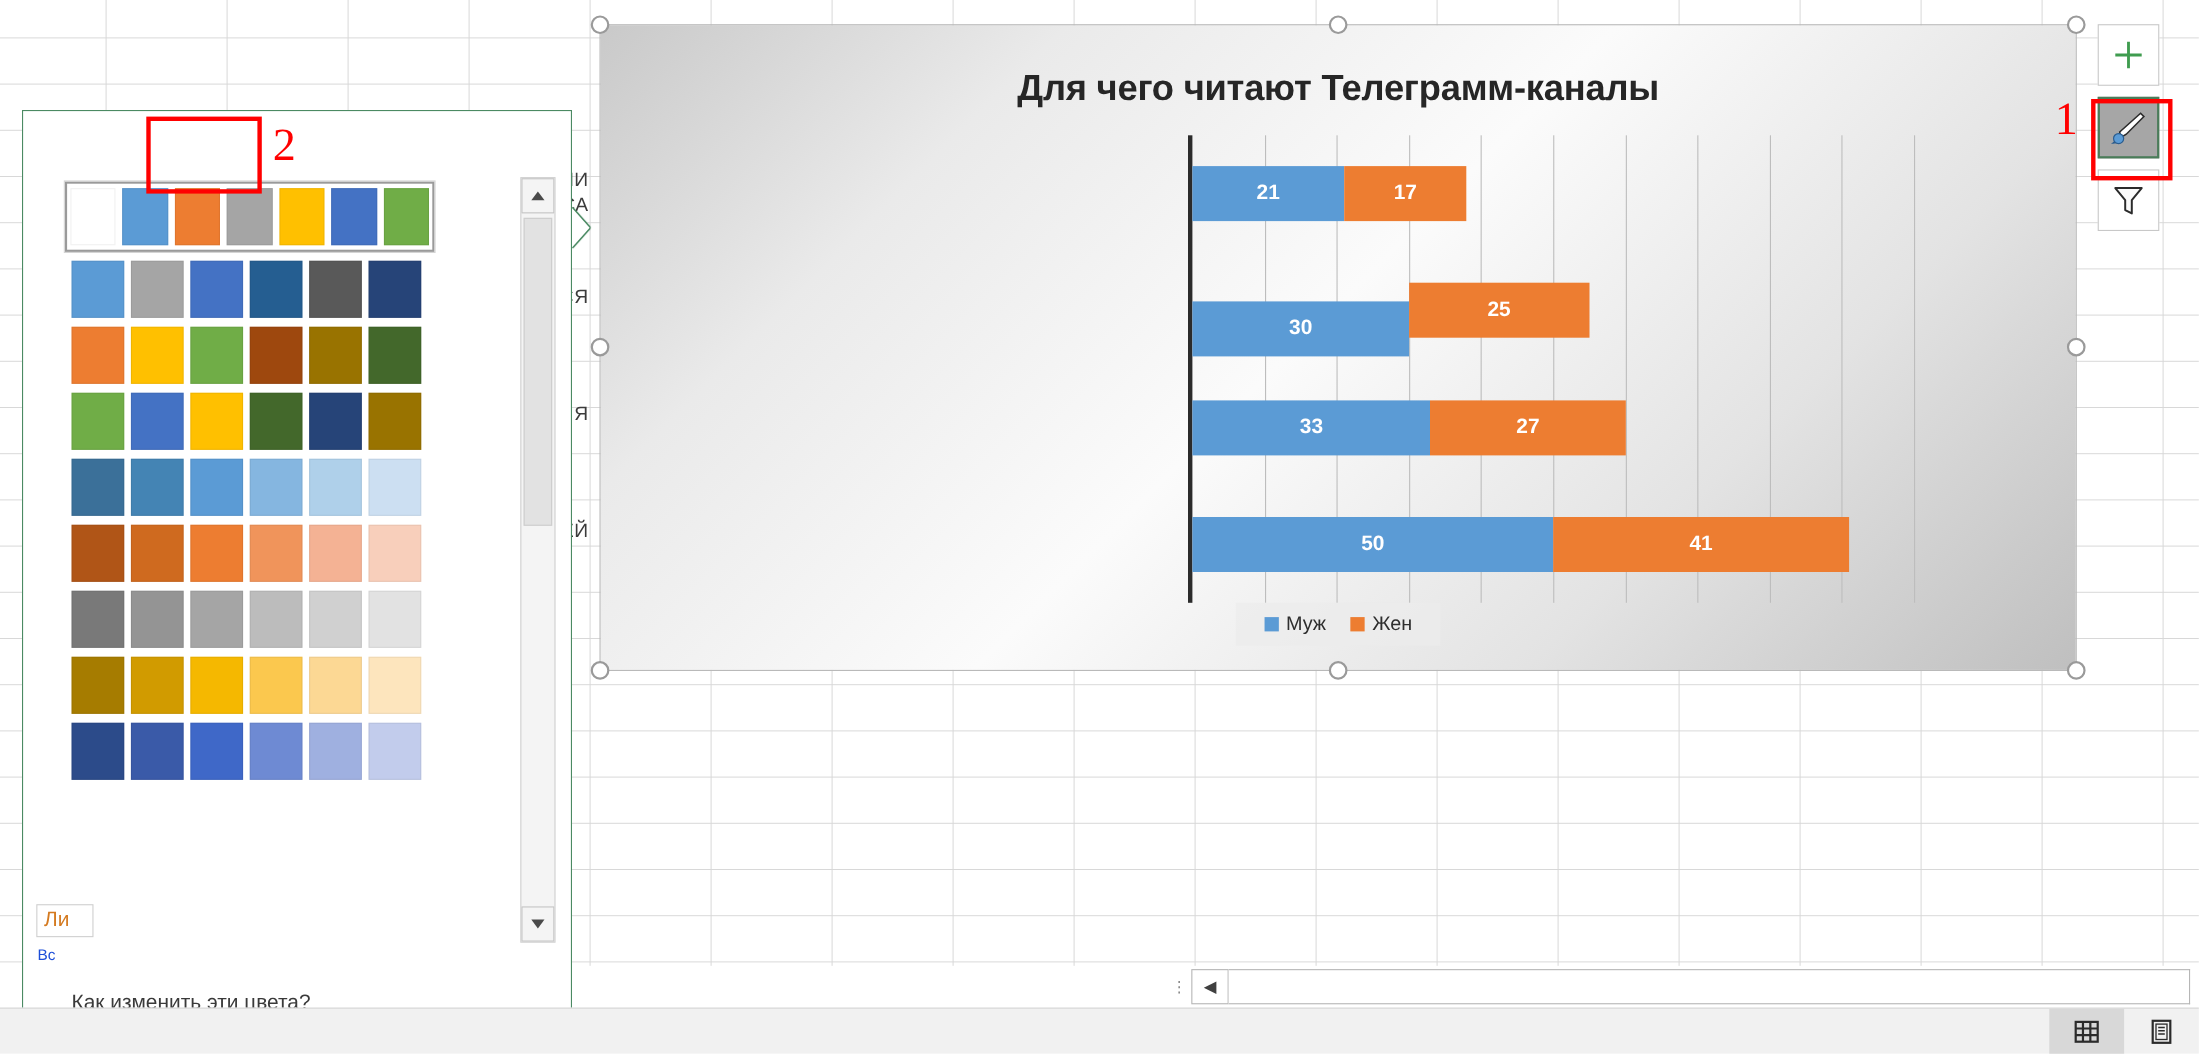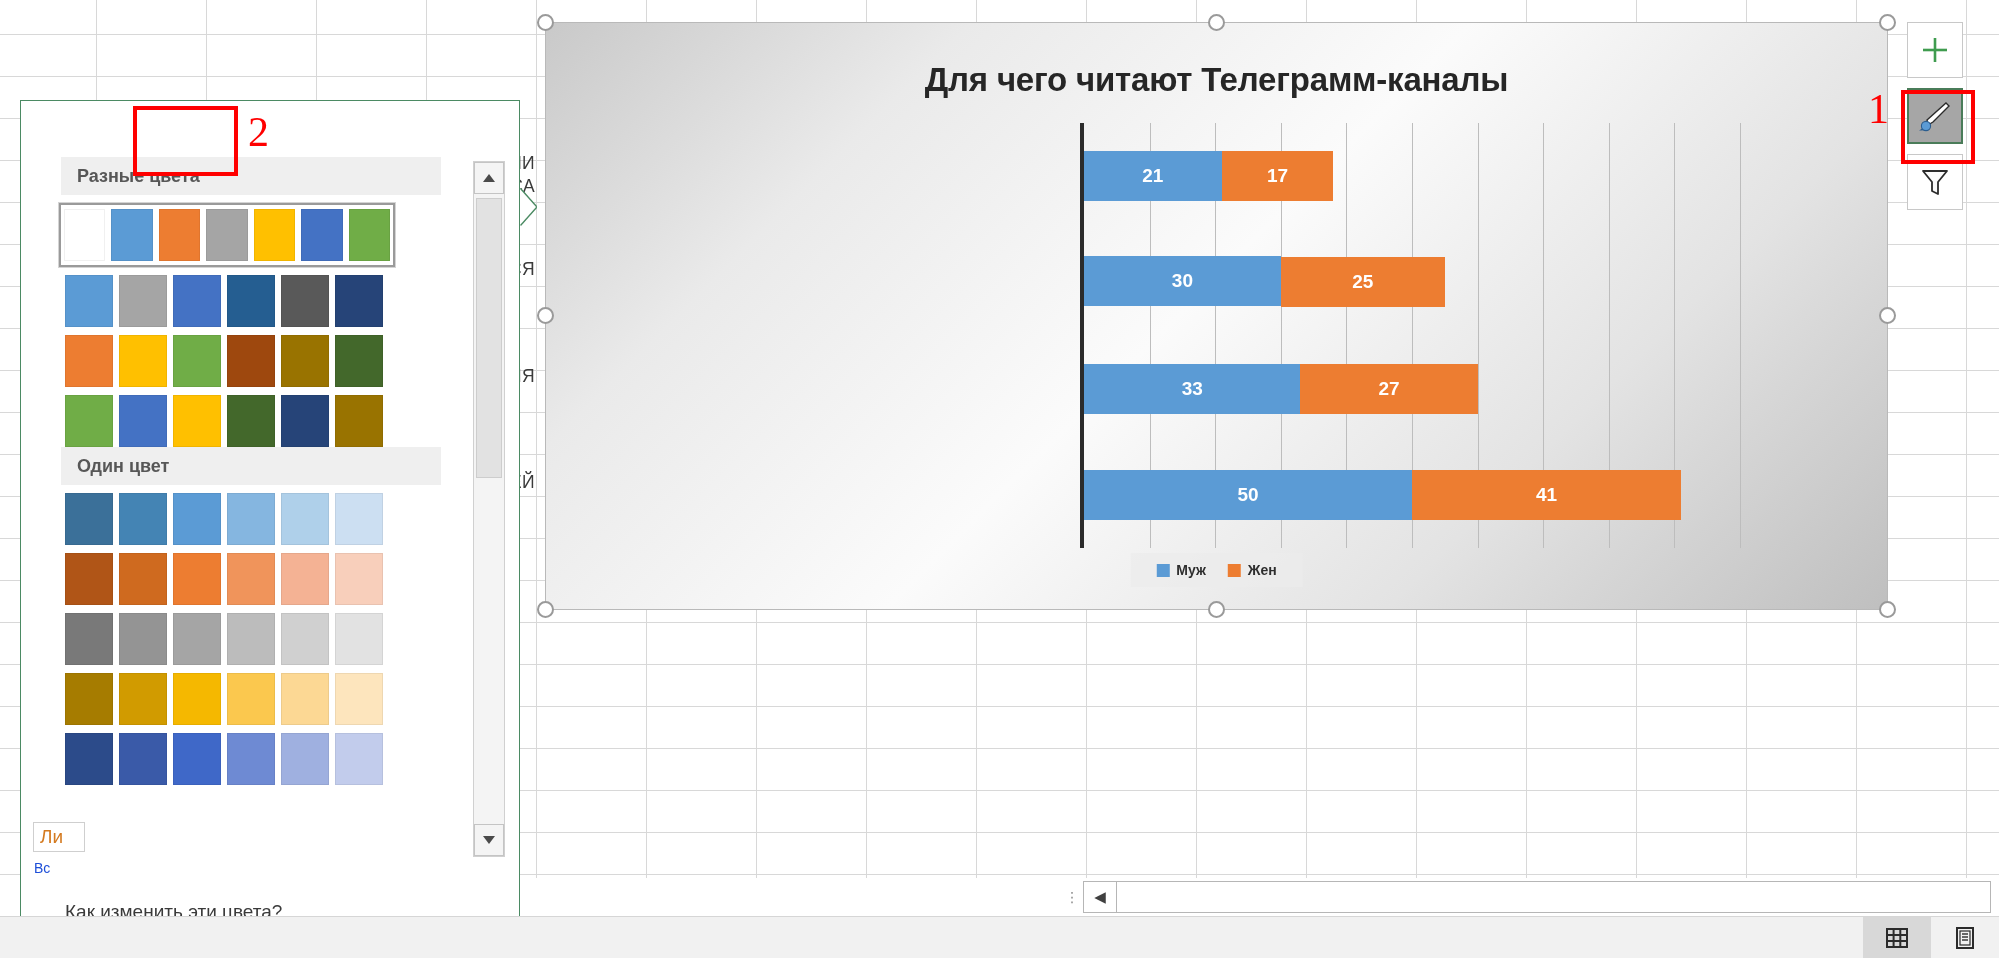--- a/index.html
+++ b/index.html
@@ -54,21 +54,21 @@
   .bar.f { background:#ed7d31; }
   .bar span {
     position:absolute; left:0; right:0; top:50%; transform:translateY(-50%);
     text-align:center; color:#fff; font-size:19px; font-weight:bold;
   }
   .legend {
     position:absolute; left:50%; transform:translateX(-50%); bottom:22px;
     background:rgba(235,235,235,0.72);
     padding:9px 26px; display:flex; gap:22px; align-items:center;
   }
-  .legend .it { display:flex; align-items:center; gap:7px; font-size:14px; color:#2e2e2e;font-weight:bold; }
+  .legend .it { display:flex; align-items:center; gap:7px; font-size:18px; color:#2e2e2e; }
   .legend .sw { width:13px; height:13px; display:block; }
   .legend .sw.m { background:#5b9bd5; }
   .legend .sw.f { background:#ed7d31; }
 
   
   .handle {
     position:absolute; width:17px; height:17px; border-radius:50%;
     background:#fff; border:2px solid #9a9a9a;
   }
 
@@ -216,21 +216,21 @@
 
     <div id="chart-rows">
         <div class="cat-label" style="top: 129.125px;">ПОЛУЧИТЬ ПОЛЕЗНУЮ ИНФОРМАЦИЮ ДЛЯ РАБОТЫ ИЛИ БИЗНЕСА</div>
         <div class="bar m" style="left: 538px; top: 128.125px; width: 137.76px;">
           <span>21</span>
         </div>
         <div class="bar f" style="left: 675.76px; top: 128.125px; width: 111.52px;">
           <span>17</span>
         </div>
         <div class="cat-label" style="top: 235.375px;">РАЗВЛЕЧЬСЯ</div>
-        <div class="bar m" style="left: 538px; top: 233px; width: 196.8px;">
+        <div class="bar m" style="left: 538px; top: 251px; width: 196.8px;">
           <span>30</span>
         </div>
         <div class="bar f" style="left: 734.8px; top: 234.375px; width: 164px;">
           <span>25</span>
         </div>
         <div class="cat-label" style="top: 341.625px;">ИЗУЧАТЬ КОНТЕНТ ДЛЯ САМОРАЗВИТИЯ</div>
         <div class="bar m" style="left: 538px; top: 340.625px; width: 216.48px;">
           <span>33</span>
         </div>
         <div class="bar f" style="left: 754.48px; top: 340.625px; width: 177.12px;">
@@ -288,21 +288,20 @@
   </div>
 
   <div class="red-anno" style="left:1901px;top:90px;width:74px;height:74px;"></div>
   <div class="red-num" style="left:1868px;top:85px;">1</div>
 
   <div class="color-panel">
     <div class="panel-arrow"></div>
 
 
     <div id="panel-body" style="position:absolute;left:0;top:56px;right:58px;bottom:84px;overflow:hidden;">
-        <div class="section-hdr">Разные цвета</div>
         <div class="sw-row selected">
           <div class="sw-cell" style="background: rgb(255, 255, 255);"></div>
           <div class="sw-cell" style="background: rgb(91, 155, 213);"></div>
           <div class="sw-cell" style="background: rgb(237, 125, 49);"></div>
           <div class="sw-cell" style="background: rgb(165, 165, 165);"></div>
           <div class="sw-cell" style="background: rgb(255, 192, 0);"></div>
           <div class="sw-cell" style="background: rgb(68, 114, 196);"></div>
           <div class="sw-cell" style="background: rgb(112, 173, 71);"></div>
         </div>
         <div class="sw-row">
@@ -322,21 +321,20 @@
           <div class="sw-cell" style="background: rgb(67, 104, 43);"></div>
         </div>
         <div class="sw-row">
           <div class="sw-cell" style="background: rgb(112, 173, 71);"></div>
           <div class="sw-cell" style="background: rgb(68, 114, 196);"></div>
           <div class="sw-cell" style="background: rgb(255, 192, 0);"></div>
           <div class="sw-cell" style="background: rgb(67, 104, 43);"></div>
           <div class="sw-cell" style="background: rgb(38, 68, 120);"></div>
           <div class="sw-cell" style="background: rgb(153, 115, 0);"></div>
         </div>
-        <div class="section-hdr">Один цвет</div>
         <div class="sw-row">
           <div class="sw-cell" style="background: rgb(59, 112, 153);"></div>
           <div class="sw-cell" style="background: rgb(68, 132, 180);"></div>
           <div class="sw-cell" style="background: rgb(91, 155, 213);"></div>
           <div class="sw-cell" style="background: rgb(133, 182, 224);"></div>
           <div class="sw-cell" style="background: rgb(175, 208, 234);"></div>
           <div class="sw-cell" style="background: rgb(204, 223, 242);"></div>
         </div>
         <div class="sw-row">
           <div class="sw-cell" style="background: rgb(176, 85, 23);"></div>

